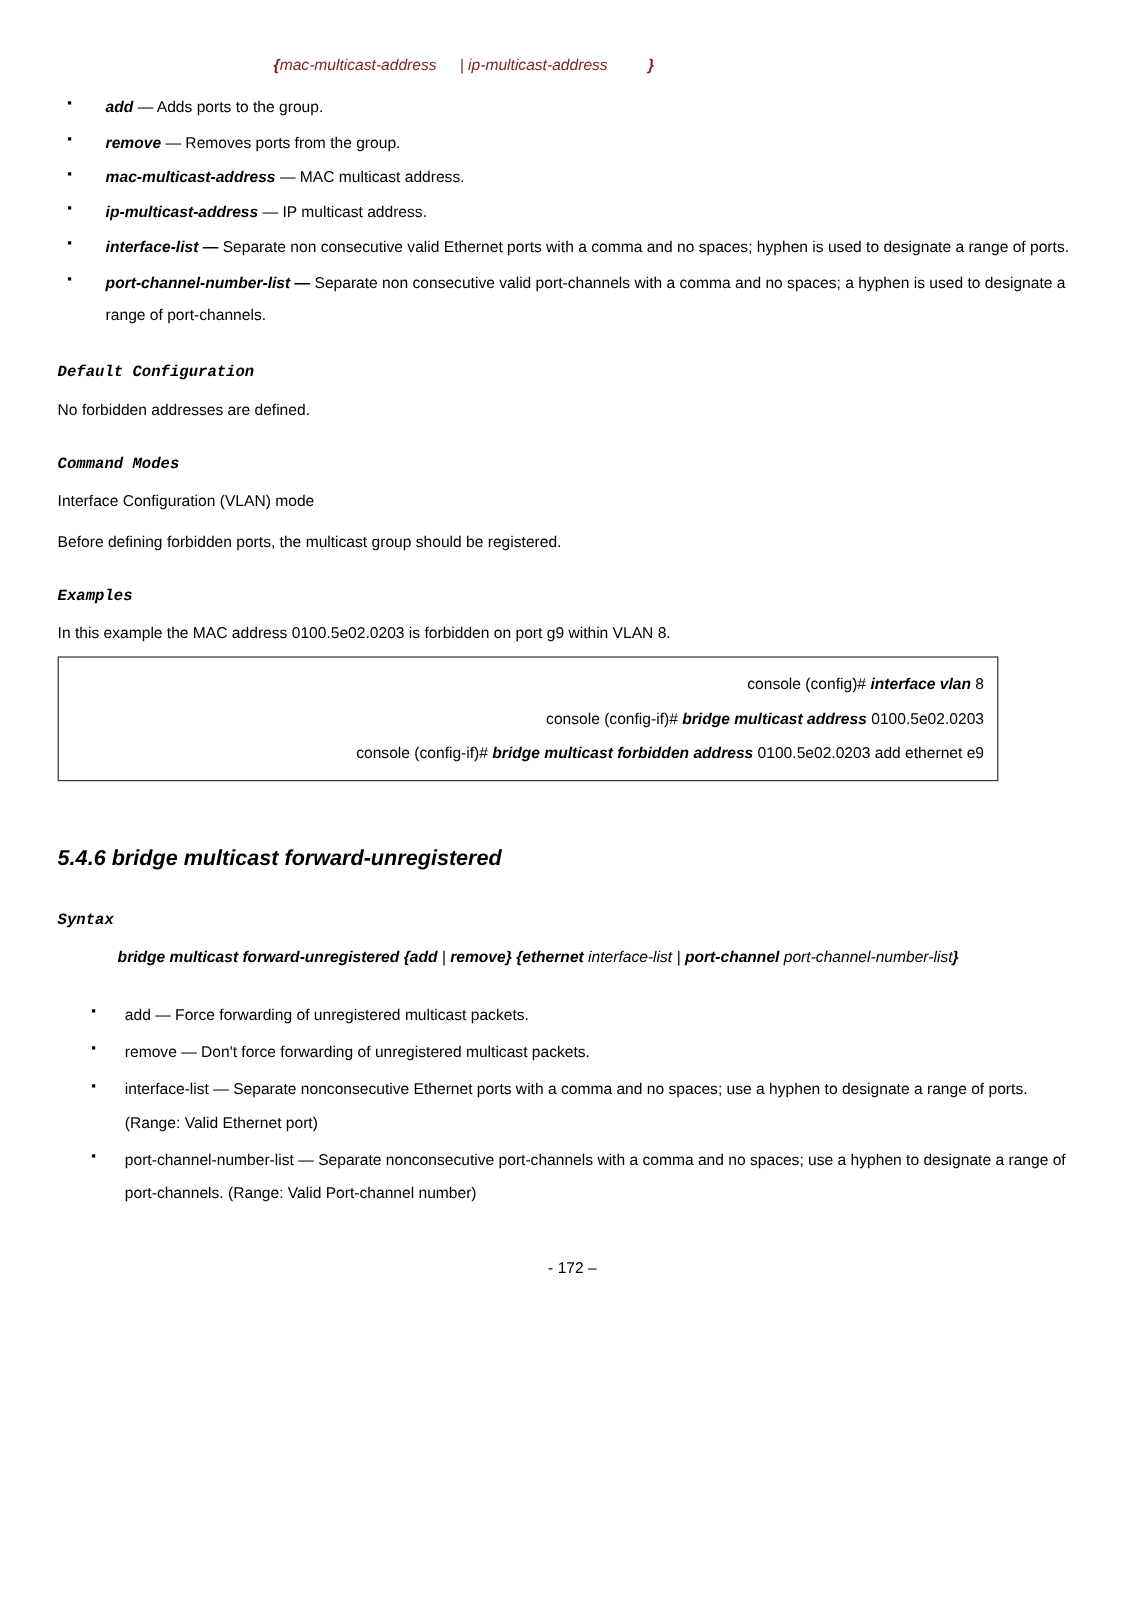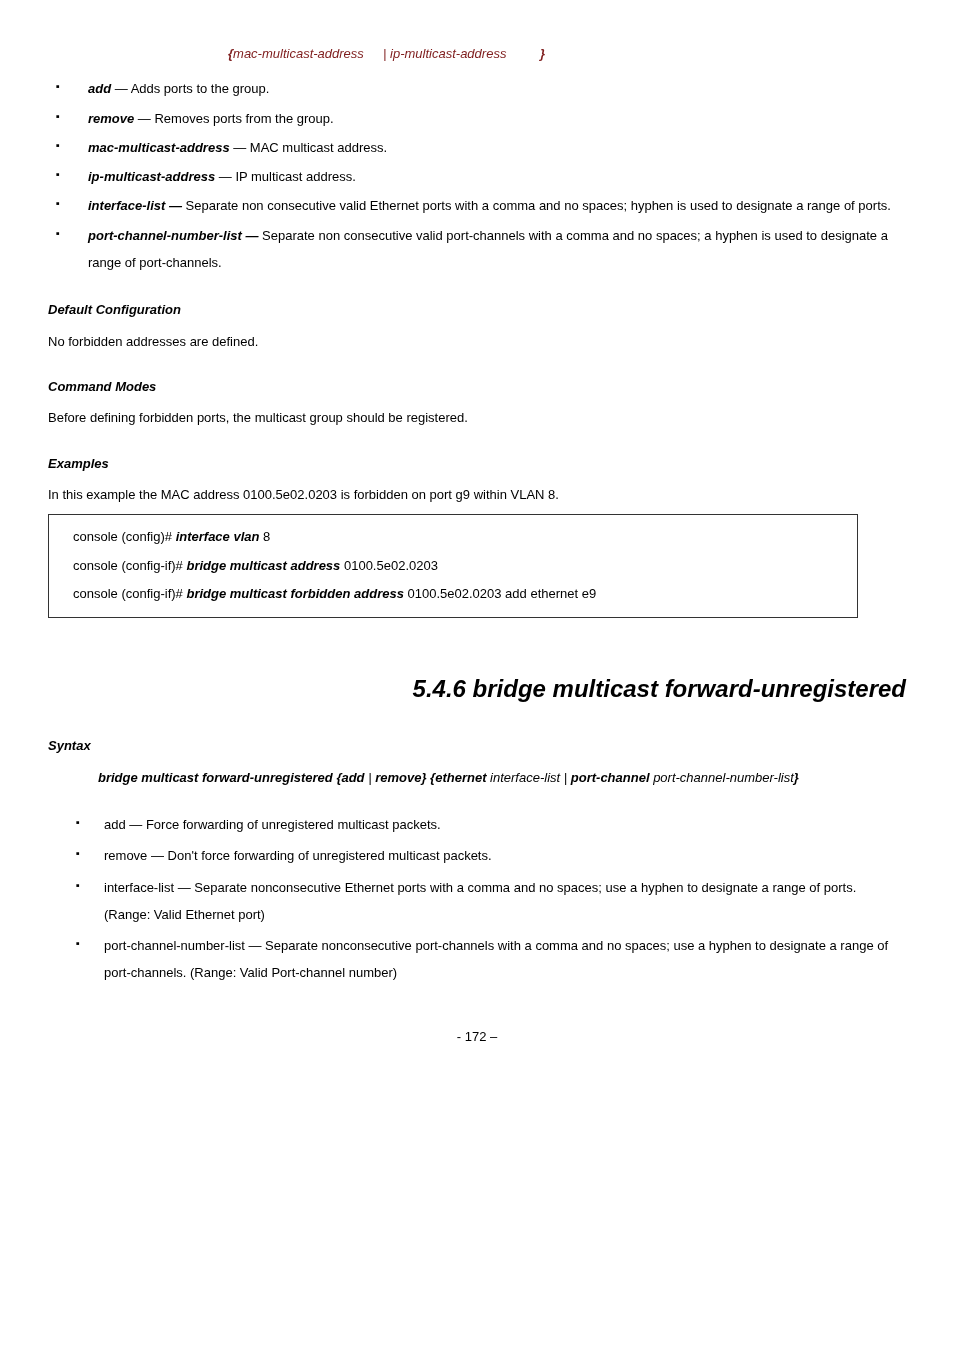--- a/index.html
+++ b/index.html
@@ -43,41 +43,42 @@
   .bullets li .lead {
     font-weight: bold;
     font-style: italic;
   }
   .section-head {
     font-weight: bold;
     font-style: italic;
     margin-top: 18px;
     margin-bottom: 4px;
     display: block;
+    font-family: Liberation Mono, monospace;
   }
   .para {
     margin-bottom: 6px;
   }
   .example-box {
     border: 1px solid #333;
-    padding: 8px 24px;
+    padding: 8px 11px;
     margin-top: 0;
     width: 760px;
+    text-align: right;
   }
   .example-box .row {
     line-height: 2.2;
   }
   .cmd-title {
     font-weight: bold;
     font-style: italic;
-    font-size: 24px;
+    font-size: 18px;
     margin-top: 46px;
     margin-bottom: 10px;
     display: block;
-    text-align: right;
   }
   .inline-bold-ital { font-weight: bold; font-style: italic; }
   .syntax2-wrap {
     margin-left: 50px;
     margin-top: 4px;
   }
   .syntax2 {
     font-style: italic;
   }
   .syntax2 .kw { font-weight: bold; }
@@ -120,20 +121,21 @@
     <li><span class="lead">mac-multicast-address</span><span> — MAC multicast address.</span></li>
     <li><span class="lead">ip-multicast-address</span><span> — IP multicast address.</span></li>
     <li><span class="lead">interface-list — </span><span>Separate non consecutive valid Ethernet ports with a comma and no spaces; hyphen is used to designate a range of ports.</span></li>
     <li><span class="lead">port-channel-number-list — </span><span>Separate non consecutive valid port-channels with a comma and no spaces; a hyphen is used to designate a range of port-channels.</span></li>
   </ul>
 
   <span class="section-head">Default Configuration</span>
   <div class="para">No forbidden addresses are defined.</div>
 
   <span class="section-head">Command Modes</span>
+  <div class="para">Interface Configuration (VLAN) mode</div>
 
   <div class="para">Before defining forbidden ports, the multicast group should be registered.</div>
 
   <span class="section-head">Examples</span>
   <div class="para">In this example the MAC address 0100.5e02.0203 is forbidden on port g9 within VLAN 8.</div>
 
   <div class="example-box">
     <div class="row">
       <span>console (config)# </span><span class="inline-bold-ital">interface vlan </span><span>8</span>
     </div>

